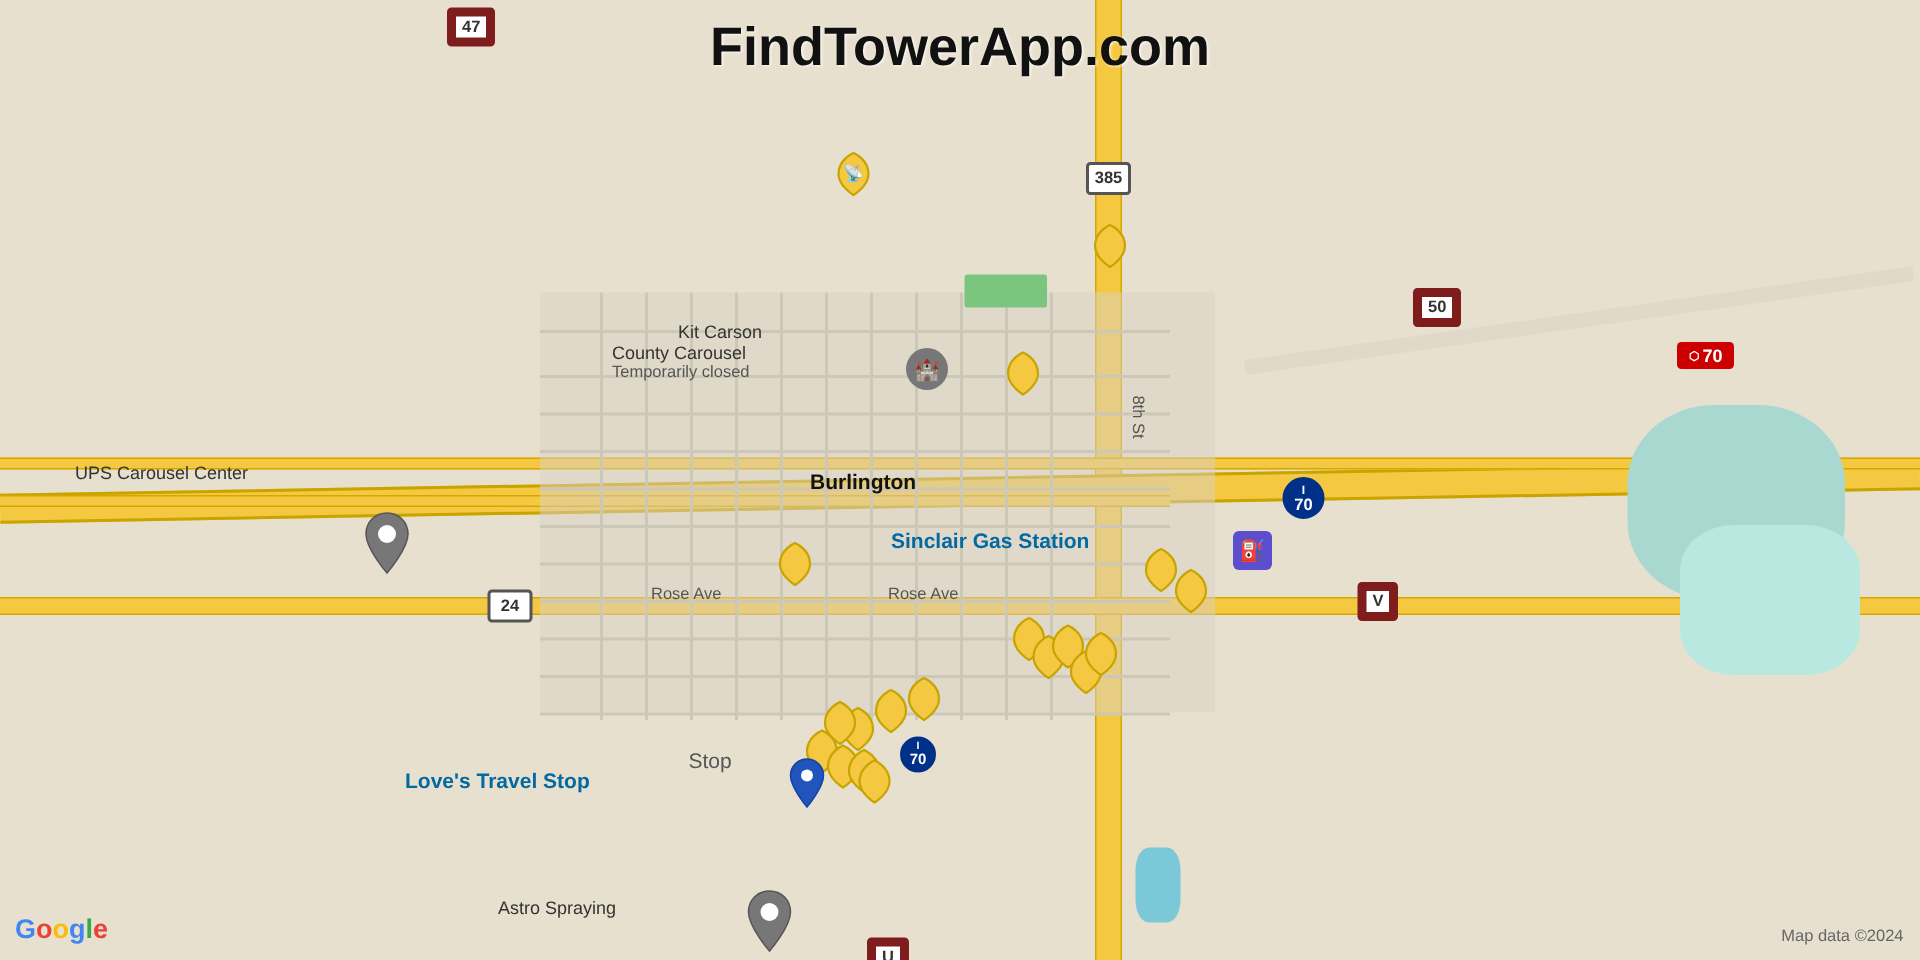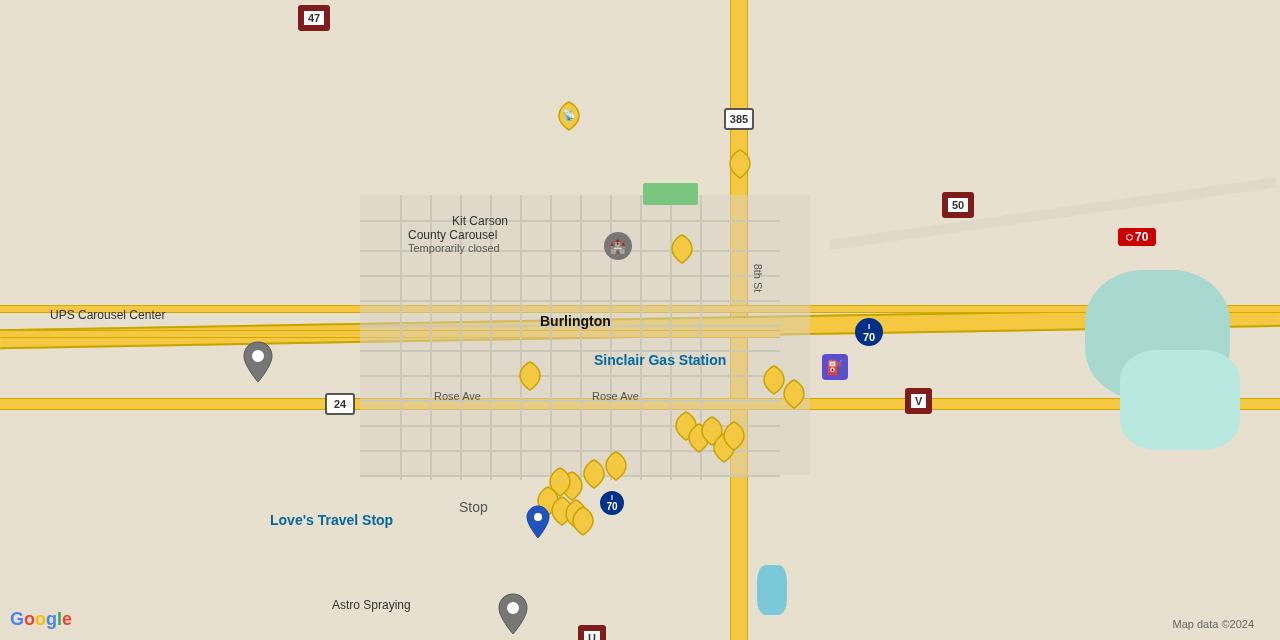--- a/index.html
+++ b/index.html
@@ -238,21 +238,21 @@
     .google-logo span:nth-child(2) { color: #EA4335; }
     .google-logo span:nth-child(3) { color: #FBBC05; }
     .google-logo span:nth-child(4) { color: #4285F4; }
     .google-logo span:nth-child(5) { color: #34A853; }
     .google-logo span:nth-child(6) { color: #EA4335; }
 
     
     .map-copyright {
       position: absolute;
       bottom: 10px;
-      right: 26px;
+      right: 11px;
       z-index: 10;
       font-size: 11px;
       color: #666;
     }
 
     
     .vertical-label {
       position: absolute;
       z-index: 6;
       font-size: 11px;
@@ -304,20 +304,21 @@
   <div class="street" style="left:640px; top:195px; width:2px; height:285px; background:#ccc8b8;"></div>
   <div class="street" style="left:670px; top:195px; width:2px; height:285px; background:#ccc8b8;"></div>
   <div class="street" style="left:700px; top:195px; width:2px; height:285px; background:#ccc8b8;"></div>
 
   <div class="green-patch" style="left:643px; top:183px; width:55px; height:22px;"></div>
 
   <div class="water-area" style="right:50px; top:270px; width:145px; height:130px;"></div>
   <div class="water-area2" style="right:40px; top:350px; width:120px; height:100px;"></div>
   <div class="water-small" style="left:757px; top:565px; width:30px; height:50px;"></div>
 
+  <div class="map-title">FindTowerApp.com</div>
 
   <div class="shield-badge" style="left:298px; top:5px;">47</div>
 
   <div class="shield-badge us-route" style="left:724px; top:108px;">385</div>
 
   <div class="shield-badge" style="left:942px; top:192px;">50</div>
 
   <div class="shield-badge interstate" style="left:855px; top:318px;">
       <span style="font-size:8px">I</span>
       <span>70</span>

